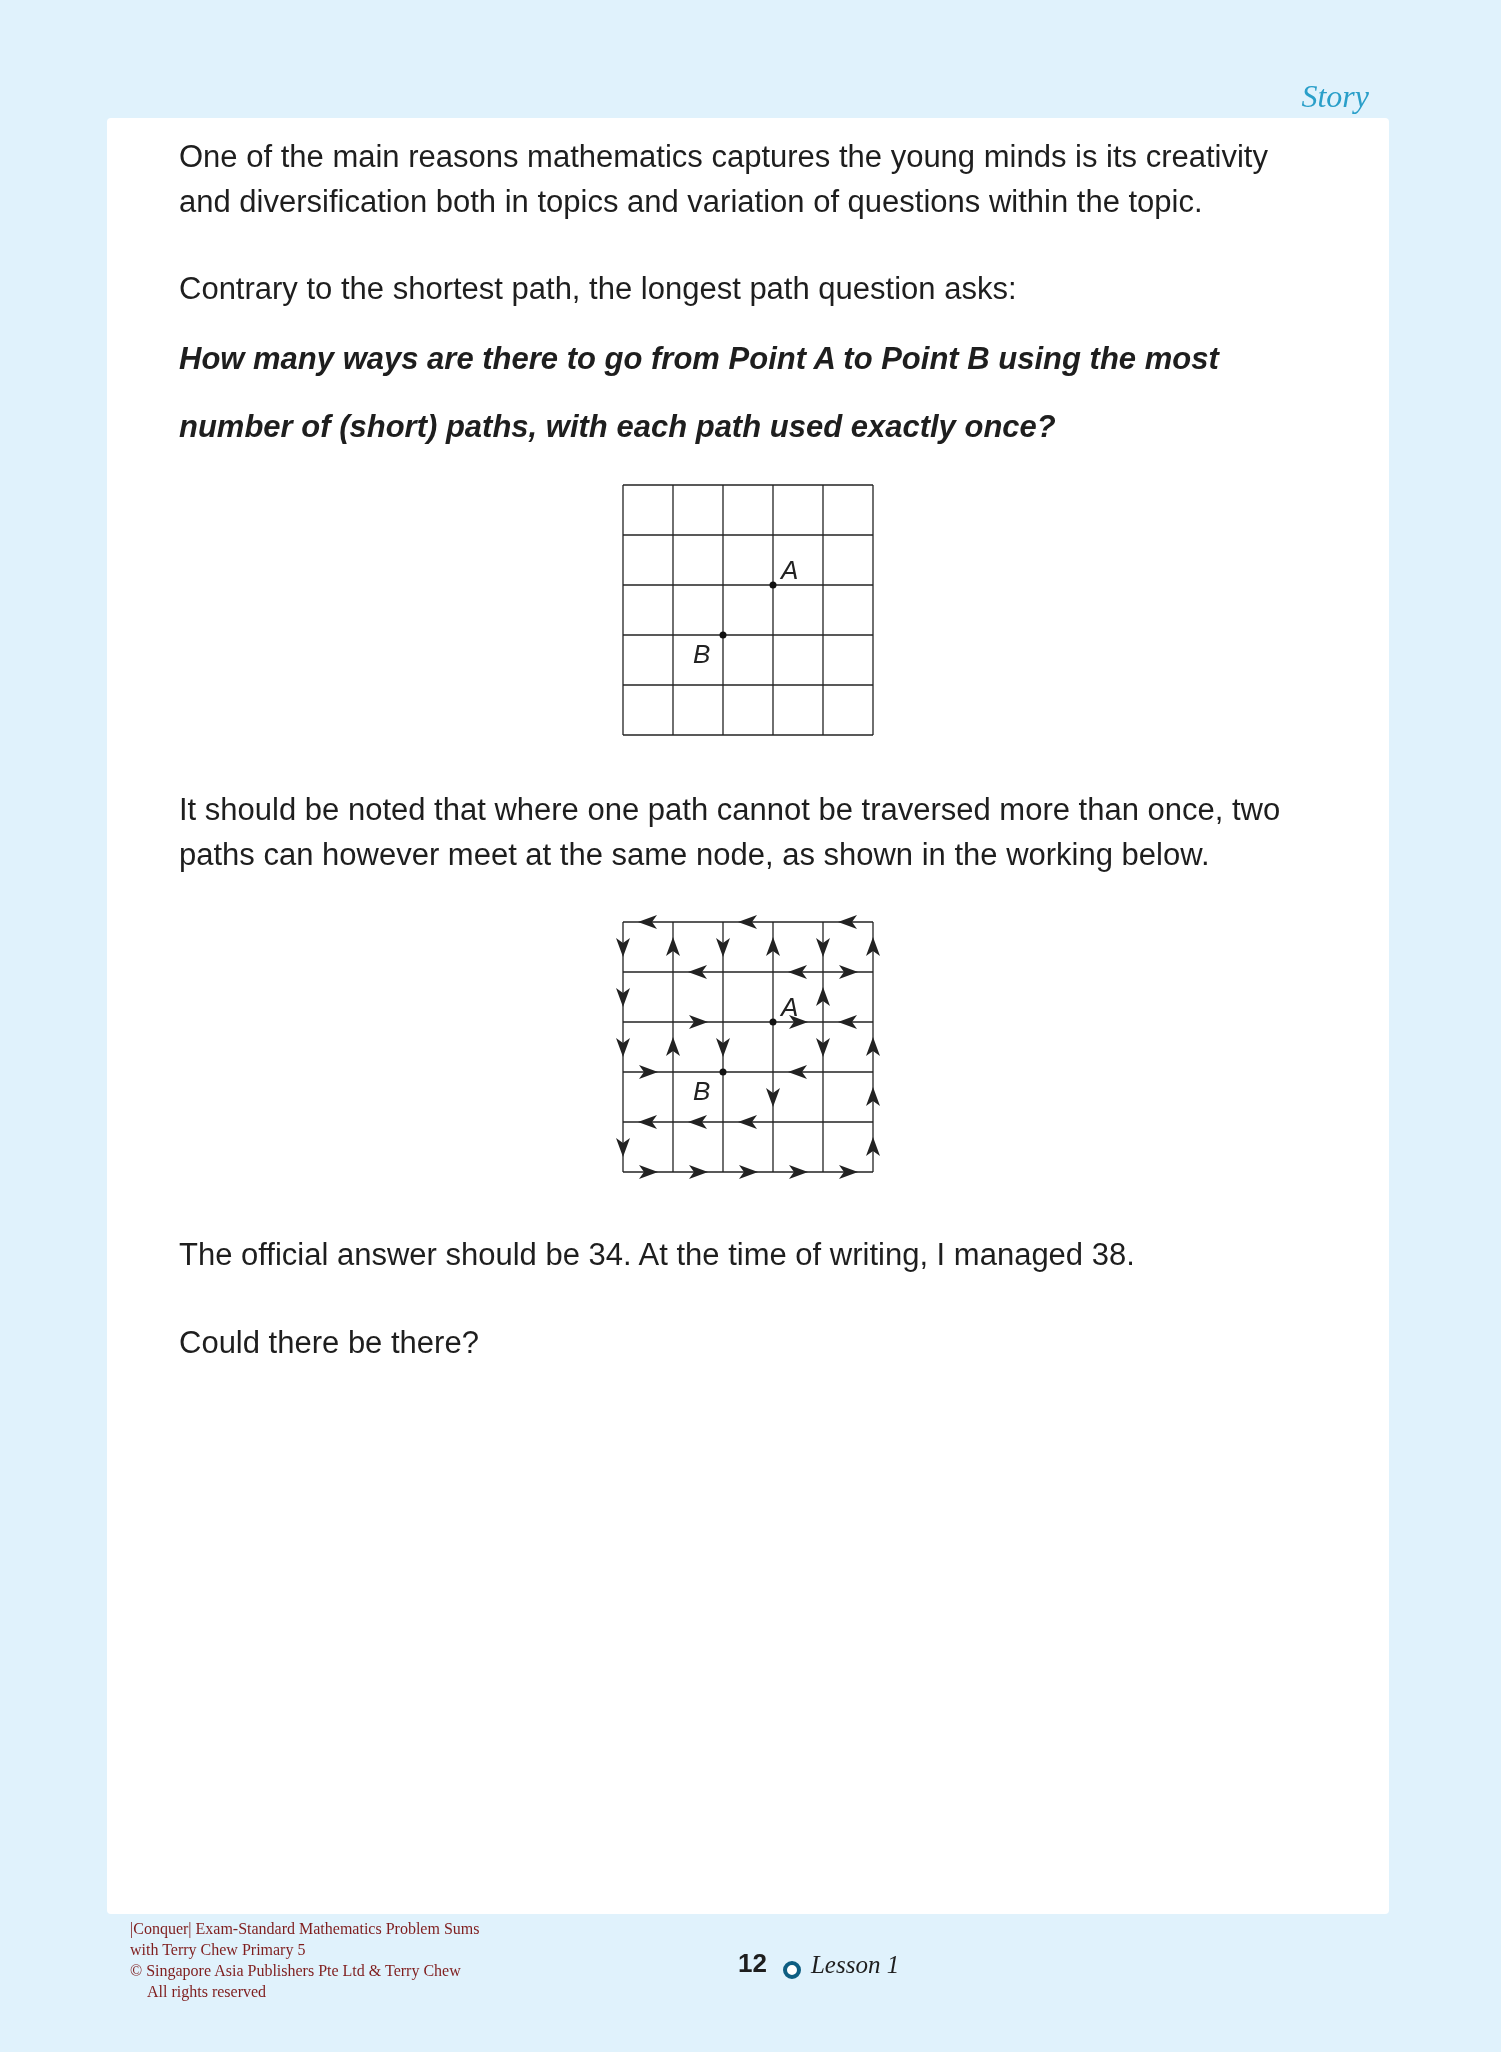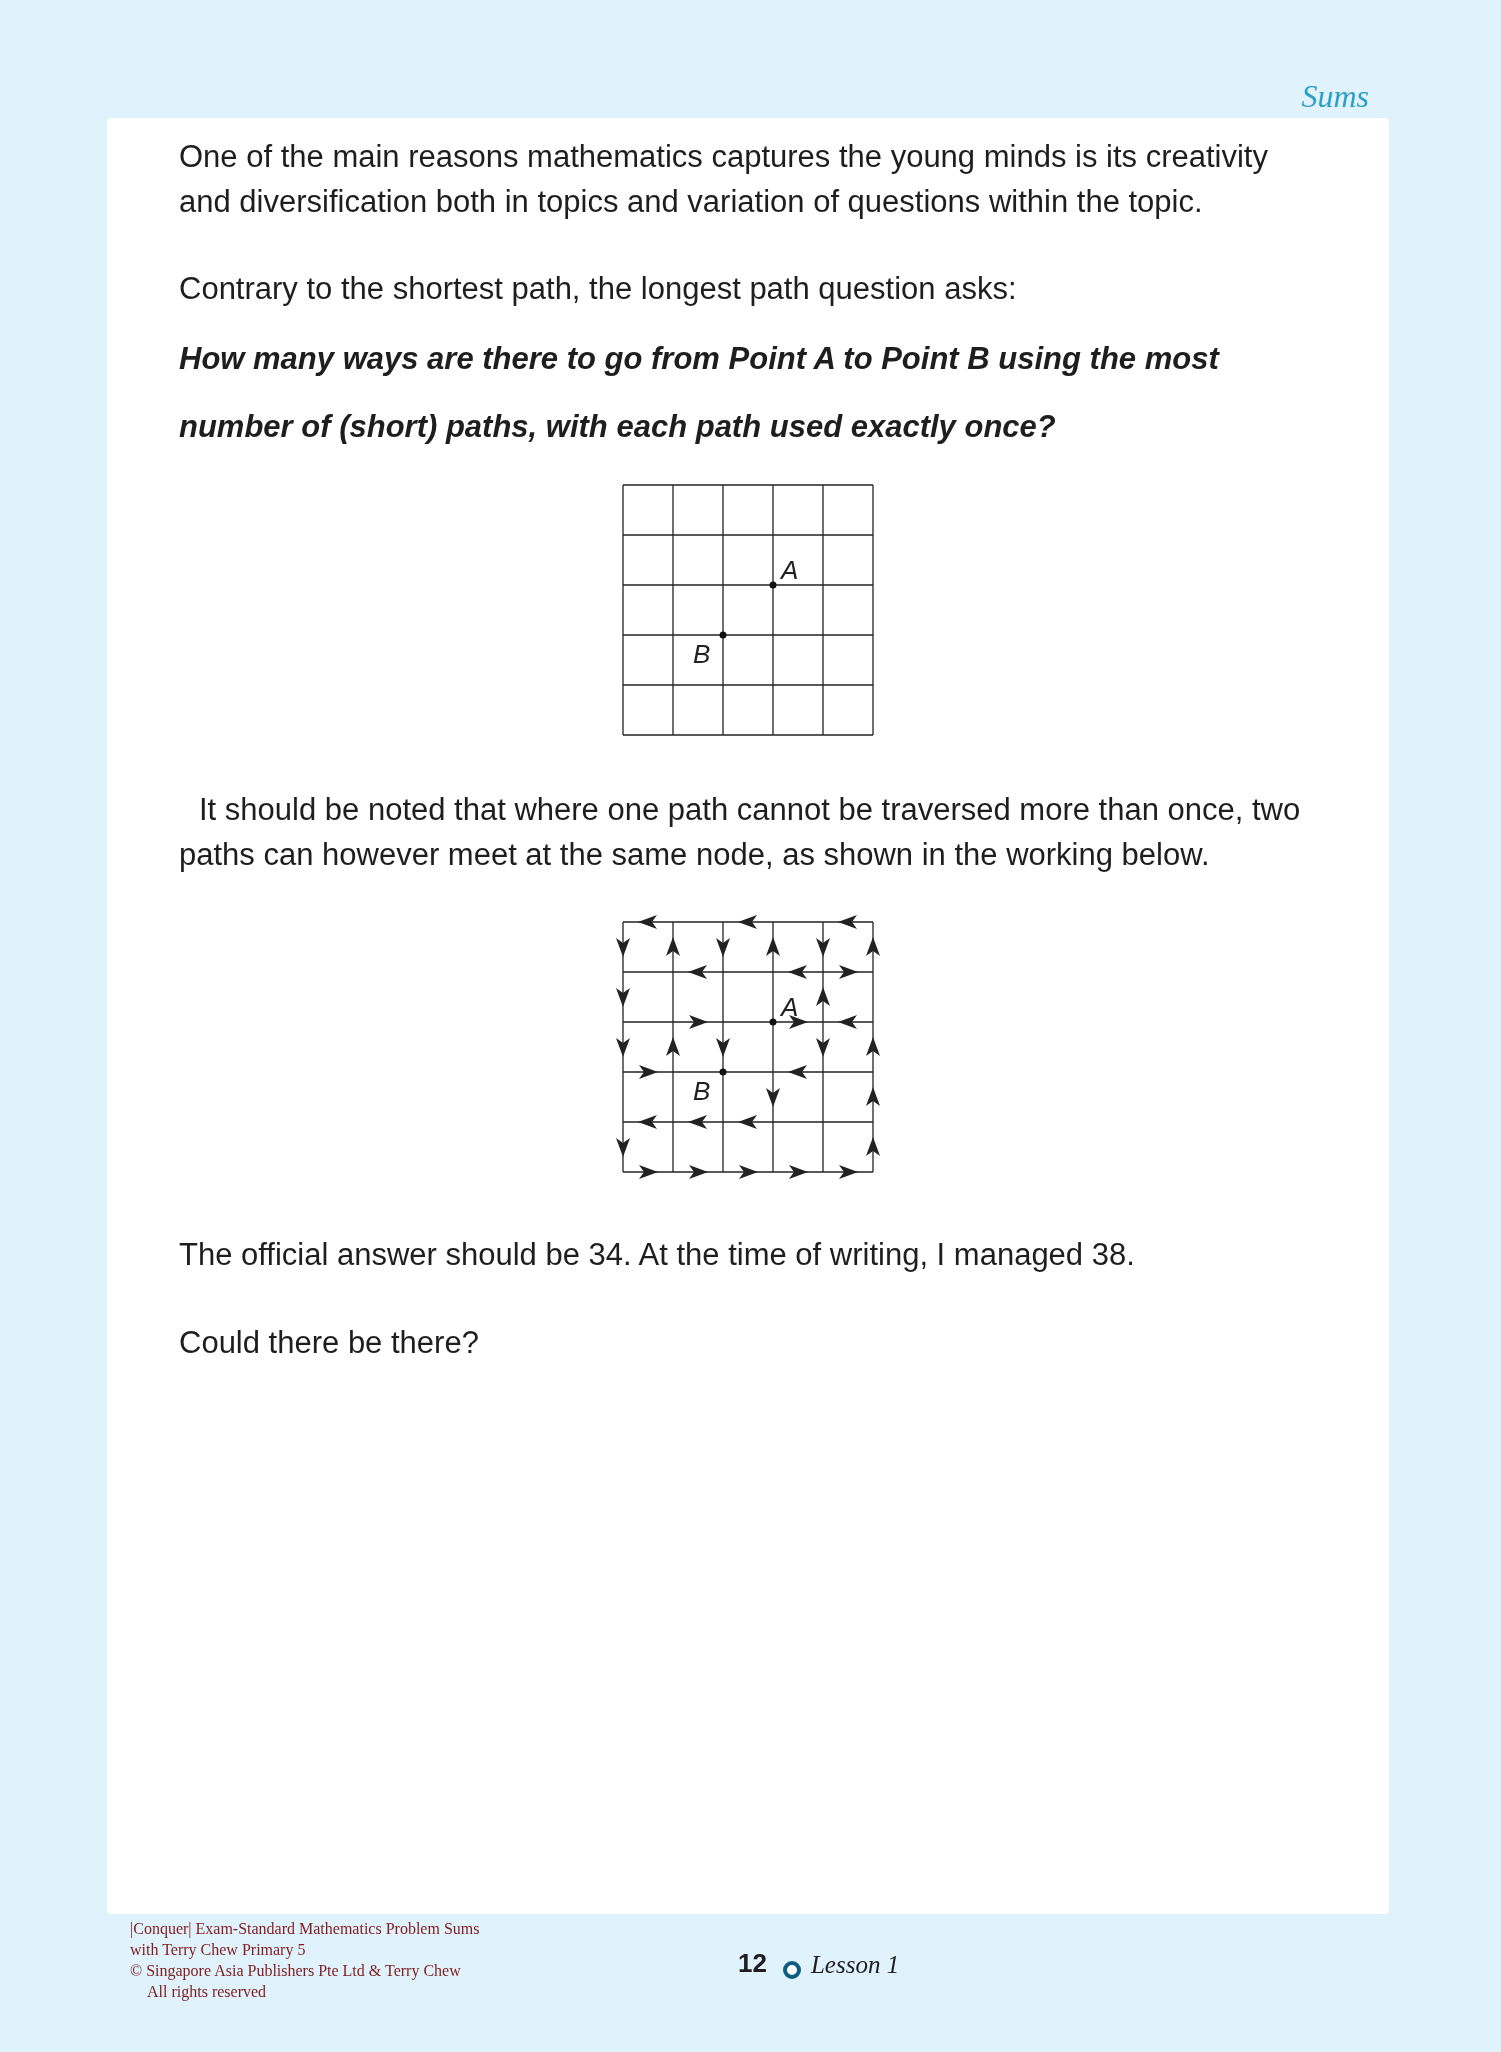--- a/index.html
+++ b/index.html
@@ -67,21 +67,21 @@
   .lesson {
     font-family: "Liberation Serif", serif;
     font-style: italic;
     font-size: 25px;
     color: #1e1e1e;
   }
 </style>
 </head>
 <body>
 
-<div class="section-label">Sums</div>
+<div class="section-label">Story</div>
 
 <div class="card"></div>
 
 <p class="para" style="top:134px;">One of the main reasons mathematics captures the young minds is its creativity</p>
 <p class="para" style="top:179px;">and diversification both in topics and variation of questions within the topic.</p>
 
 <p class="para" style="top:266px;">Contrary to the shortest path, the longest path question asks:</p>
 
 <p class="para bold-italic" style="top:336px;">How many ways are there to go from Point A to Point B using the most</p>
 <p class="para bold-italic" style="top:404px;">number of (short) paths, with each path used exactly once?</p>
@@ -100,21 +100,21 @@
       <line y1="10" y2="260" x1="210" x2="210"></line>
       <line x1="10" x2="260" y1="260" y2="260"></line>
       <line y1="10" y2="260" x1="260" x2="260"></line>
     </g>
   <circle id="g1-a" r="3.5" fill="#111" cx="160" cy="110"></circle>
   <circle id="g1-b" r="3.5" fill="#111" cx="110" cy="160"></circle>
   <text id="g1-a-label" font-family="Liberation Sans, sans-serif" font-style="italic" font-size="26" fill="#222" x="168" y="104">A</text>
   <text id="g1-b-label" font-family="Liberation Sans, sans-serif" font-style="italic" font-size="26" fill="#222" x="80" y="188">B</text>
 </svg>
 
-<p class="para" style="top:787px;margin-left:20px;">It should be noted that where one path cannot be traversed more than once, two</p>
+<p class="para" style="top:787px;">It should be noted that where one path cannot be traversed more than once, two</p>
 <p class="para" style="top:832px;">paths can however meet at the same node, as shown in the working below.</p>
 
 <svg class="grid-svg" style="left:613px; top:912px;" width="270" height="275" viewBox="0 0 270 275">
   <g id="g2-lines" stroke="#222" stroke-width="1.3" fill="none">
       <line x1="10" x2="260" y1="10" y2="10"></line>
       <line y1="10" y2="260" x1="10" x2="10"></line>
       <line x1="10" x2="260" y1="60" y2="60"></line>
       <line y1="10" y2="260" x1="60" x2="60"></line>
       <line x1="10" x2="260" y1="110" y2="110"></line>
       <line y1="10" y2="260" x1="110" x2="110"></line>

